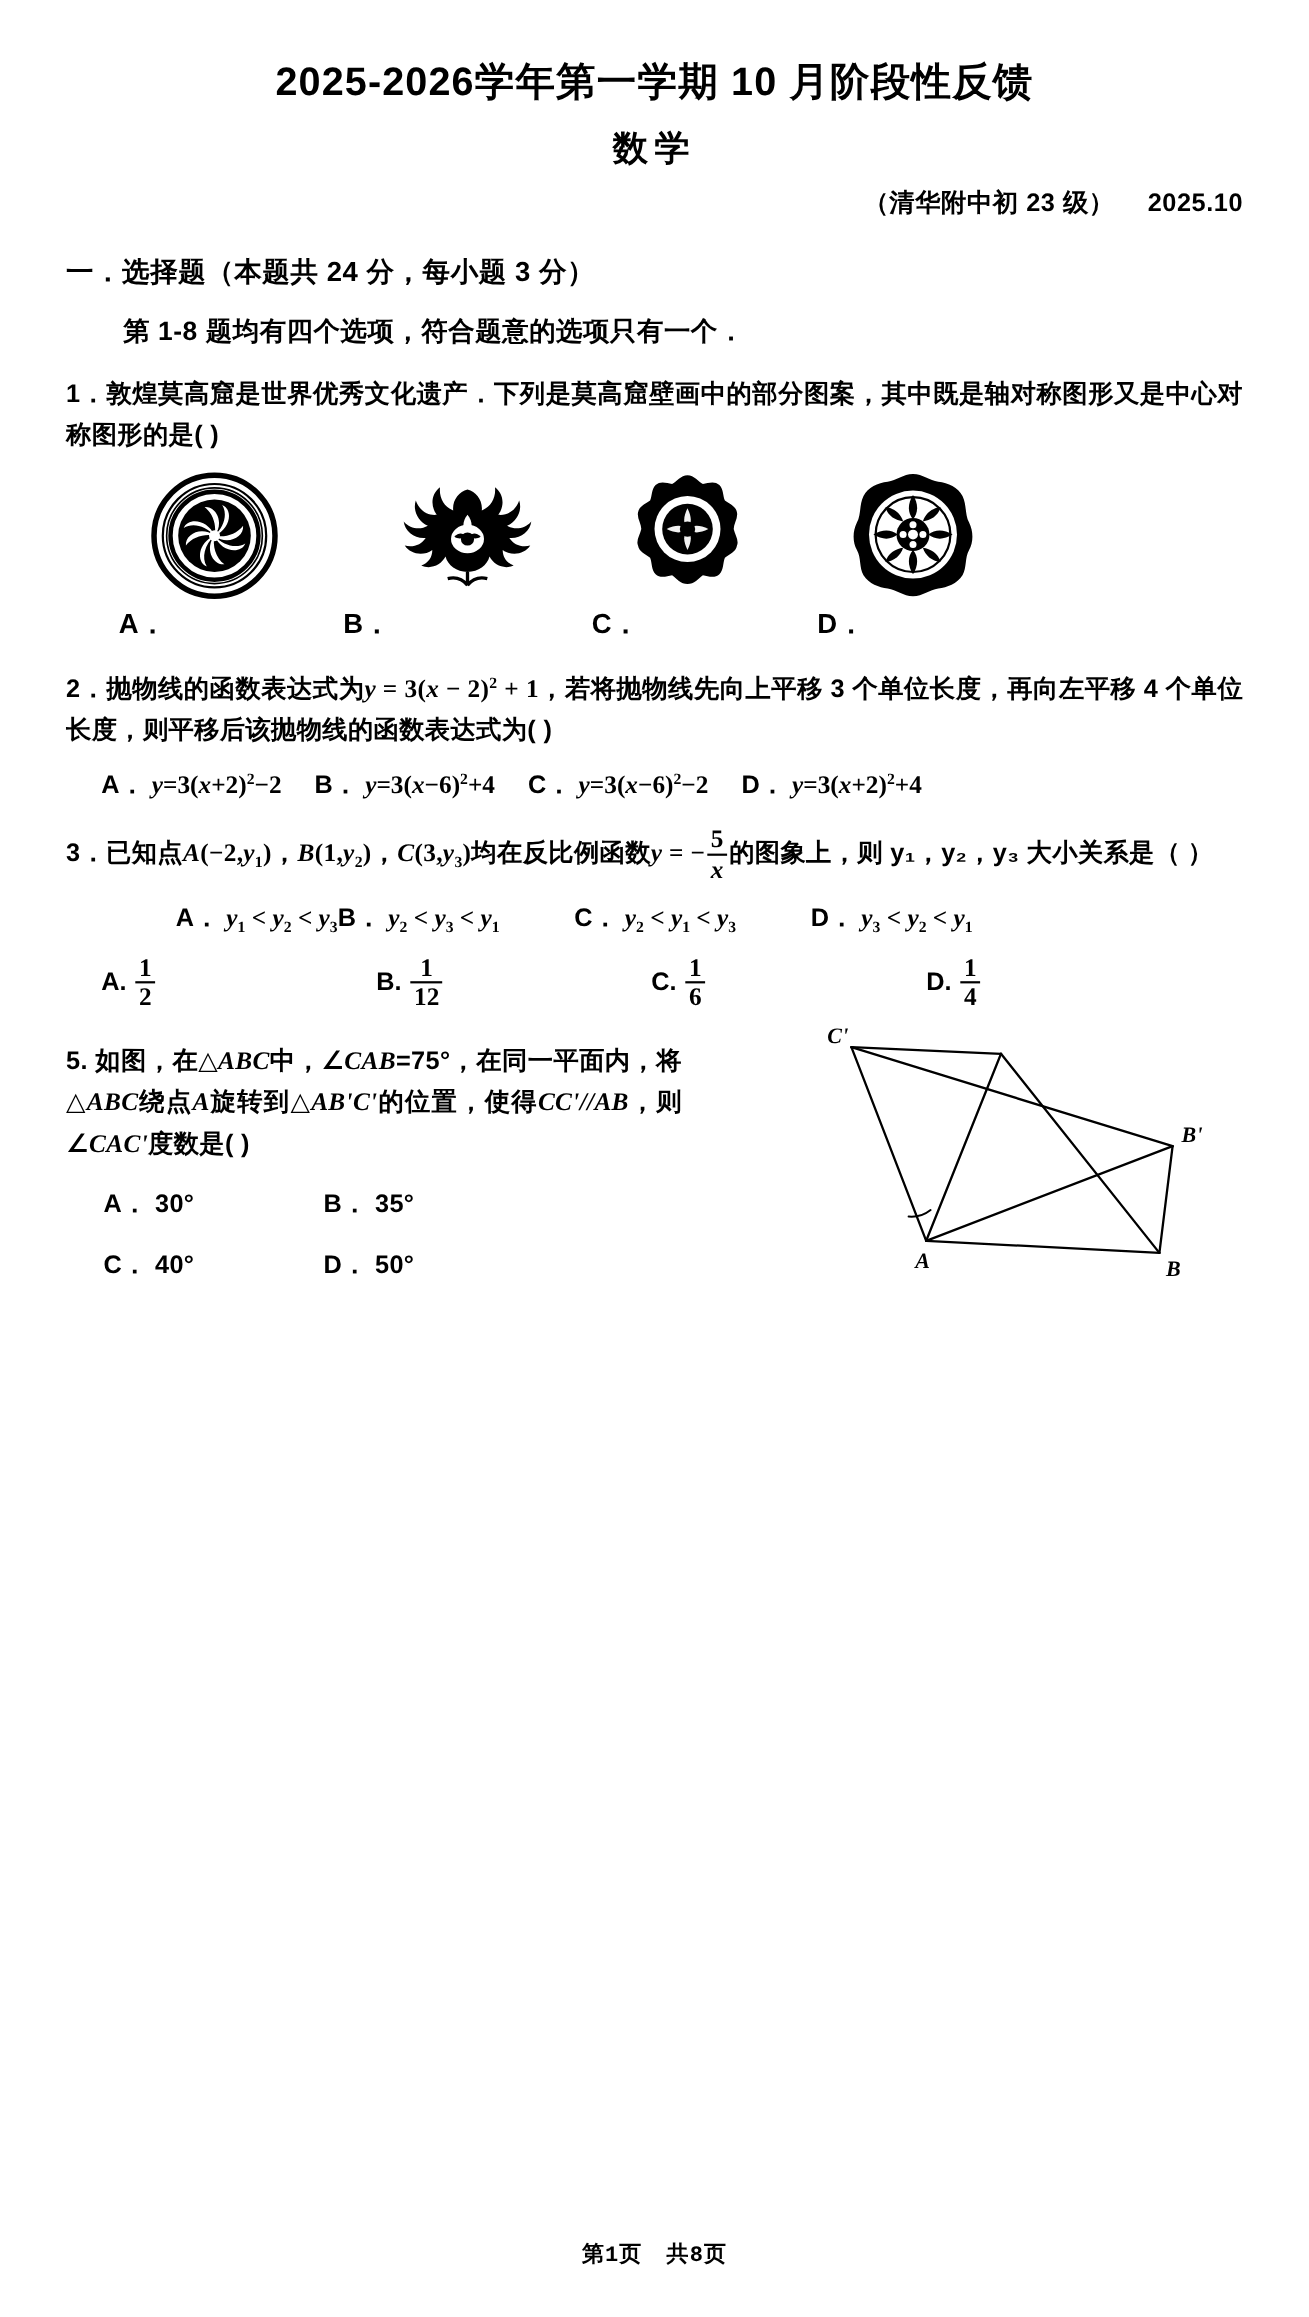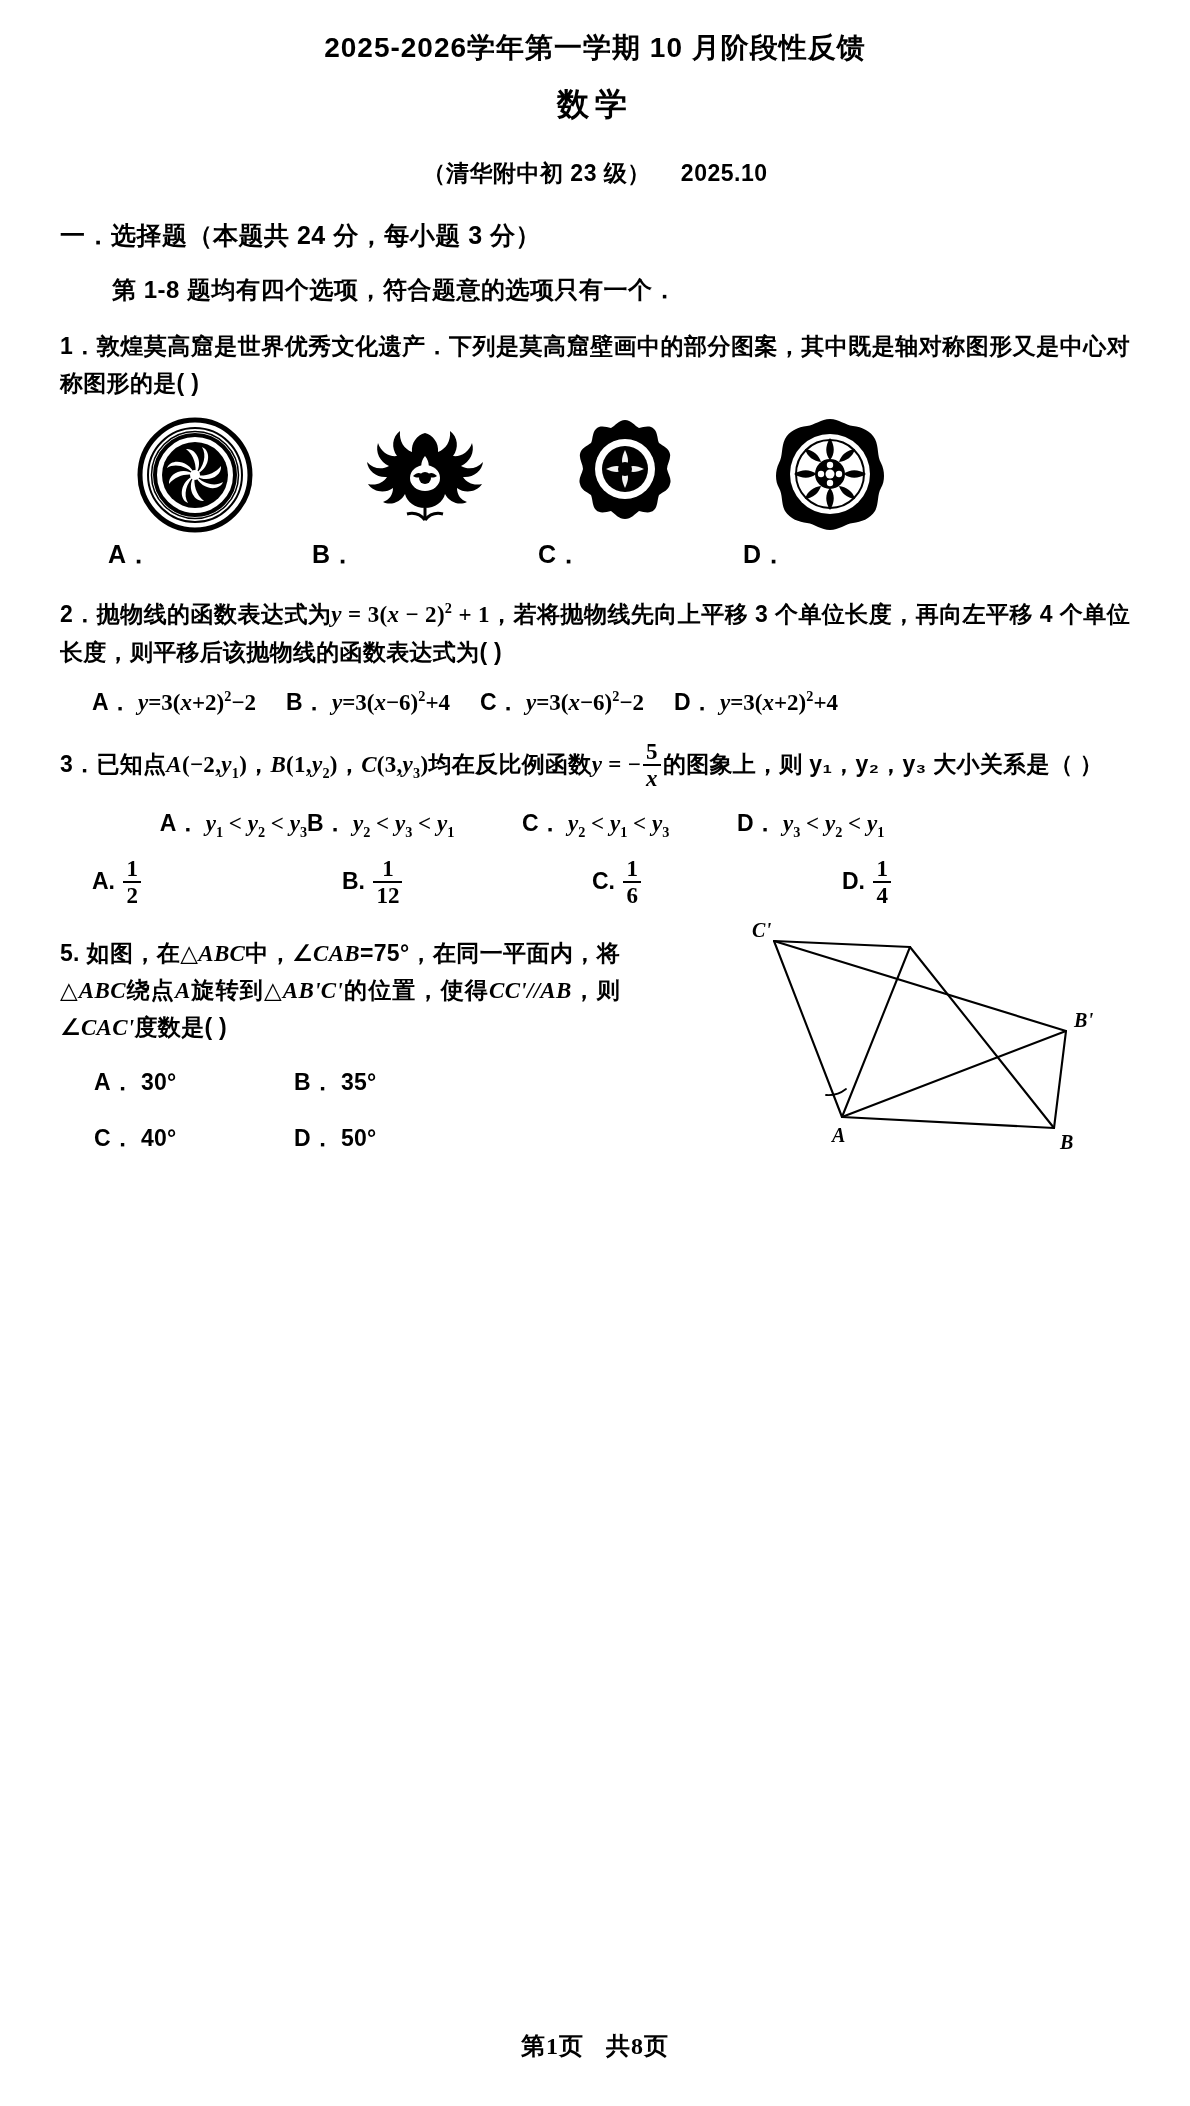--- a/index.html
+++ b/index.html
@@ -17,40 +17,40 @@
     overflow: hidden;
     box-sizing: border-box;
     padding: 0 60px;
   }
 
   
   .doc-title {
     text-align: center;
     font-family: "Liberation Sans", "DejaVu Sans", sans-serif;
     font-weight: bold;
-    font-size: 28px;
+    font-size: 36px;
     letter-spacing: 1px;
-    padding-top: 31px;
+    padding-top: 52px;
     line-height: 1.2;
   }
   .subject-title {
     text-align: center;
     font-family: "Liberation Sans", "DejaVu Sans", sans-serif;
     font-weight: bold;
     font-size: 32px;
     letter-spacing: 6px;
     margin-top: 22px;
     line-height: 1.1;
   }
   .meta-line {
-    text-align: center;
+    text-align: right;
     font-family: "Liberation Sans", "DejaVu Sans", sans-serif;
     font-weight: bold;
     font-size: 23px;
-    margin-top: 36px;
+    margin-top: 17px;
     letter-spacing: 0.5px;
   }
   .meta-line .meta-date {
     margin-left: 30px;
   }
 
   
   .section-head {
     font-family: "Liberation Sans", "DejaVu Sans", sans-serif;
     font-weight: bold;
@@ -166,23 +166,23 @@
   .q5-opts .row { display: flex; margin-bottom: 18px; }
   .q5-opts .row > span:first-child { width: 200px; }
 
   
   .footer {
     position: absolute;
     left: 0;
     right: 0;
     bottom: 44px;
     text-align: center;
-    font-family: Liberation Serif, serif;
-    font-weight: bold;
-    font-size: 24px;
+    font-family: Liberation Mono, monospace;
+    font-weight: bold;
+    font-size: 20px;
     letter-spacing: 1px;
   }
   .footer .sp { display: inline-block; width: 22px; }
 </style>
 </head>
 <body>
 
 <div class="page">
 
   <div class="doc-title">2025-2026学年第一学期 10 月阶段性反馈</div>

